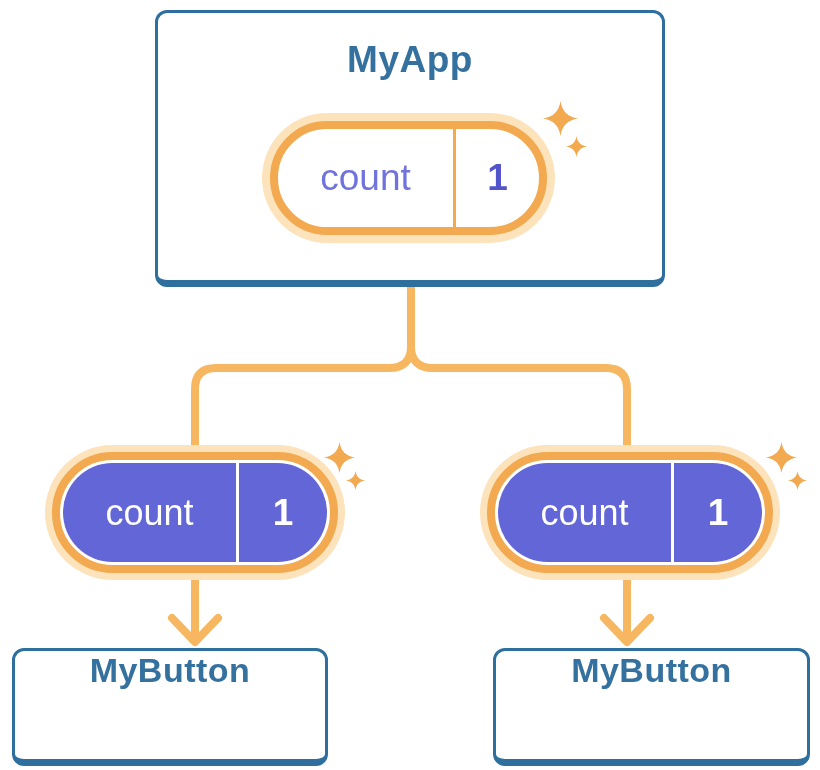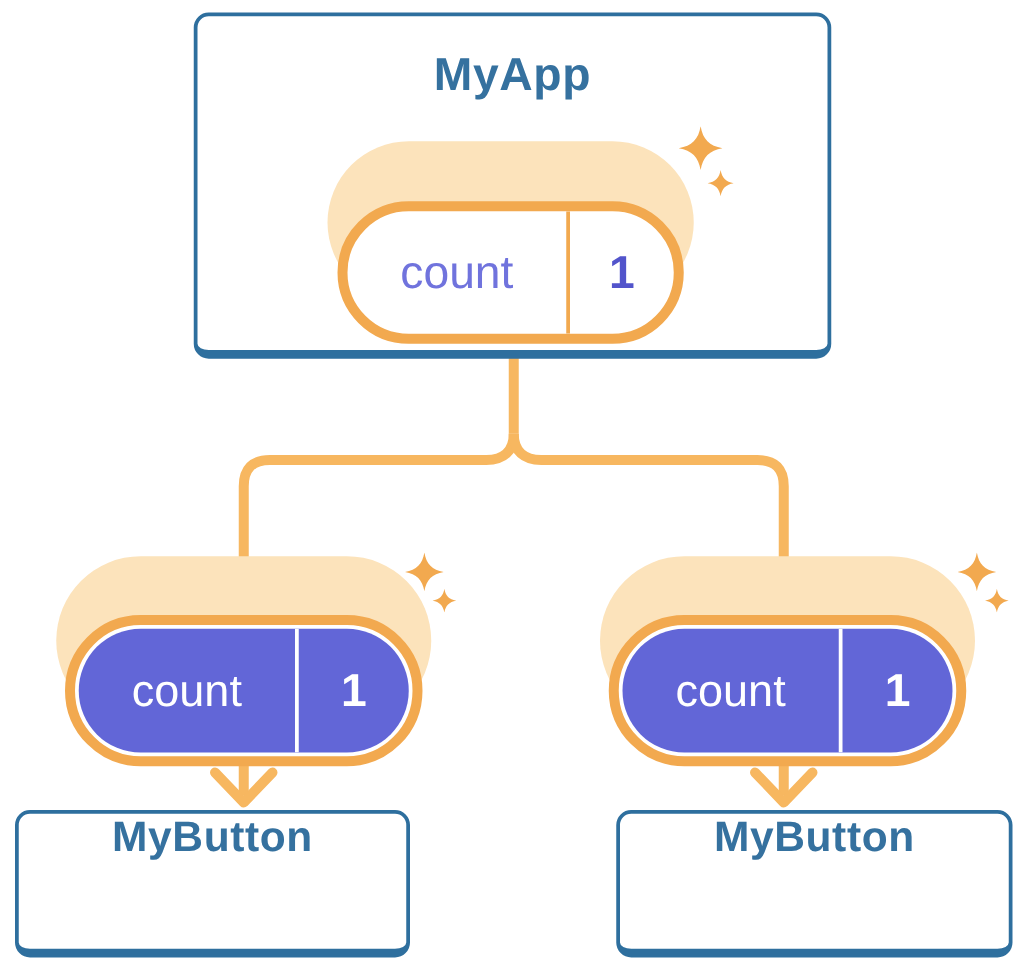--- a/index.html
+++ b/index.html
@@ -56,21 +56,20 @@
     z-index:2;
   }
   .pill-ring{
     height:100%;
     border-radius:999px;
     border:8px solid var(--orange-ring);
     background:#fff;
     display:flex;
     overflow:hidden;
     box-sizing:border-box;
-    margin-top:40px;
   }
   .pill-root{left:262px;top:113px;width:293px;height:130px;padding:8px;}
   .pill-root .seg-name{
     flex:1;display:flex;align-items:center;justify-content:center;
     font-size:37px;color:var(--purple-name);
   }
   .pill-root .seg-divider{width:3px;background:var(--orange-ring);}
   .pill-root .seg-value{
     width:83px;display:flex;align-items:center;justify-content:center;
     font-size:37px;font-weight:700;color:var(--purple-value);

